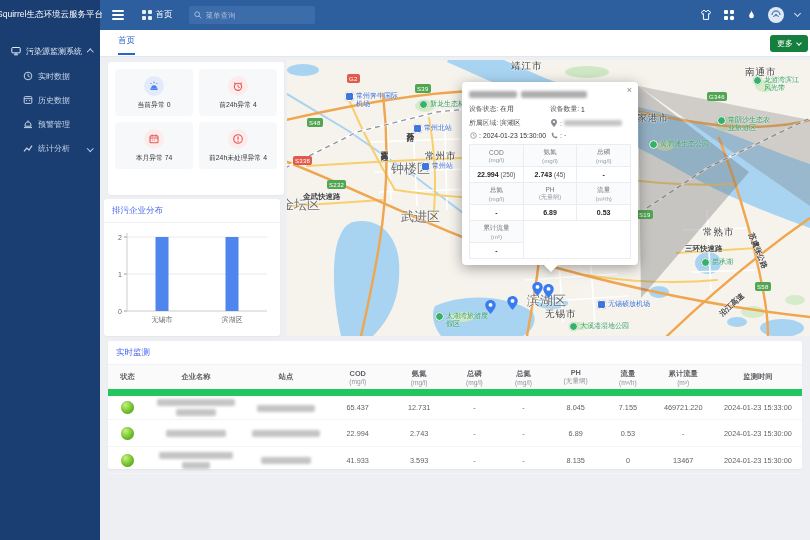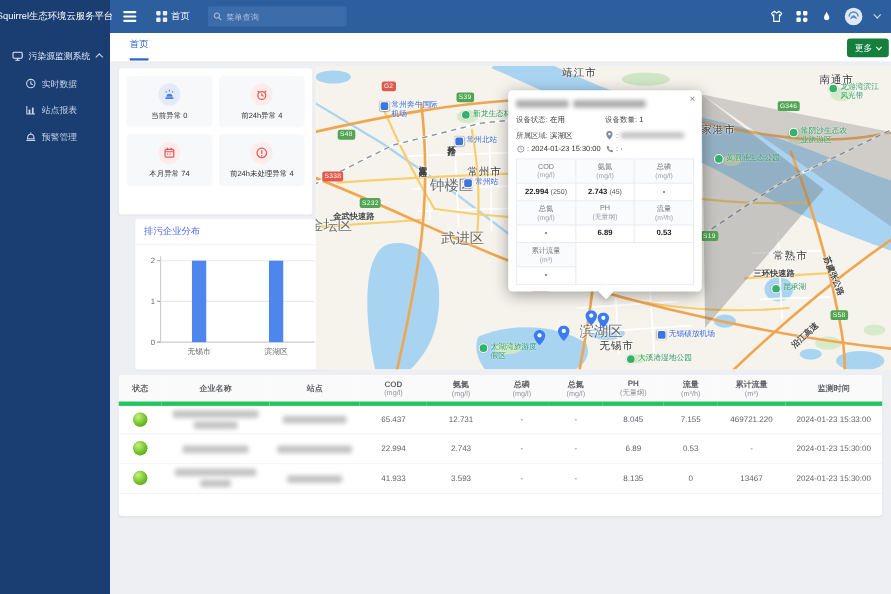--- a/index.html
+++ b/index.html
@@ -82,21 +82,21 @@
   .pp-tbl { width:100%; border-collapse:collapse; table-layout:fixed; }
   .pp-tbl td { border:1px solid #e9edf2; text-align:center; vertical-align:middle; }
   .pp-tbl tr.lrow td { background:#fafbfd; padding:2.5px 1px; }
   .mn { font-size:6.6px; color:#777; } .mu { font-size:6.2px; color:#9aa0a8; }
   .pp-tbl tr.vrow td { height:16px; font-size:7px; color:#222; font-weight:bold; }
   .lim { font-weight:normal; color:#555; font-size:6.4px; }
 
   
   .rt-panel { left:108px; top:341px; width:694px; height:128px; }
   .rt-tbl { width:100%; border-collapse:collapse; table-layout:fixed; }
-  .rt-tbl th { background:#fafafa; border-bottom:4px solid #22c55e; padding:3px 1px; font-weight:bold; }
+  .rt-tbl th { background:#fafafa; border-bottom:7px solid #22c55e; padding:3px 1px; font-weight:bold; }
   .rt-tbl .hn { font-size:7.3px; color:#606266; } .rt-tbl .hu { font-size:6.6px; color:#909399; font-weight:normal; }
   .rt-tbl td { border-bottom:1px solid #f2f4f7; height:27px; text-align:center; font-size:7.3px; color:#606266; }
   .dot { display:inline-block; width:13px; height:13px; border-radius:50%; background:radial-gradient(circle at 35% 30%, #c7f17e, #6abe23 60%, #55a11b); box-shadow:inset 0 0 1px rgba(0,0,0,.25); vertical-align:middle; }
   .blur { display:inline-block; height:7px; border-radius:2px; background:#c4c4c4; filter:blur(1.7px); vertical-align:middle; }
   .blur.dk { background:#adadad; }
   .stack { display:flex; flex-direction:column; align-items:center; gap:3px; }
   .timecell { font-size:6.8px; }
 </style>
 </head>
 <body>
@@ -174,36 +174,46 @@
           <svg width="10" height="10" viewBox="0 0 10 10">
             <circle cx="5" cy="5" r="3.8" fill="none" stroke="#c6d3e8" stroke-width="1"></circle>
             <polyline points="5,2.8 5,5 6.8,6" fill="none" stroke="#c6d3e8" stroke-width="1"></polyline>
           </svg>
         </span>
       <span class="lbl">实时数据</span>
     </div>
     <div class="m-item">
       <span class="mi-ic">
           <svg width="10" height="10" viewBox="0 0 10 10">
-            <polyline points="1.4,1.4 1.4,8.6 8.8,8.6" fill="none" stroke="#c6d3e8" stroke-width="1"></polyline>
-            <rect x="3" y="4.6" width="1.6" height="4" fill="#c6d3e8"></rect>
-            <rect x="6" y="2.8" width="1.6" height="5.8" fill="#c6d3e8"></rect>
-          </svg>
-        </span>
-      <span class="lbl">站点报表</span>
+            <rect x="1.2" y="1.6" width="7.6" height="6.8" rx="1" fill="none" stroke="#c6d3e8" stroke-width="1"></rect>
+            <line x1="1.2" y1="3.6" x2="8.8" y2="3.6" stroke="#c6d3e8" stroke-width="0.9"></line>
+            <circle cx="3.4" cy="5.6" r="0.7" fill="#c6d3e8"></circle>
+            <circle cx="6.4" cy="5.6" r="0.7" fill="#c6d3e8"></circle>
+          </svg>
+        </span>
+      <span class="lbl">历史数据</span>
     </div>
     <div class="m-item">
       <span class="mi-ic">
           <svg width="10" height="10" viewBox="0 0 10 10">
             <path d="M2 7.2 C2 4 3 3 5 3 C7 3 8 4 8 7.2 Z" fill="none" stroke="#c6d3e8" stroke-width="1"></path>
             <line x1="5" y1="1.4" x2="5" y2="3" stroke="#c6d3e8" stroke-width="1"></line>
             <line x1="1" y1="8.6" x2="9" y2="8.6" stroke="#c6d3e8" stroke-width="1"></line>
           </svg>
         </span>
       <span class="lbl">预警管理</span>
+    </div>
+    <div class="m-item">
+      <span class="mi-ic">
+          <svg width="10" height="10" viewBox="0 0 10 10">
+            <polyline points="1,8.4 3.8,5 6,7 9,2.6" fill="none" stroke="#c6d3e8" stroke-width="1.2"></polyline>
+          </svg>
+        </span>
+      <span class="lbl">统计分析</span>
+      <span class="chev"></span>
     </div>
   </div>
 
   <div class="tabbar">
     <span class="tab-active">首页</span>
     <button class="more-btn">
       <span>更多</span>
       <span class="chev"></span>
     </button>
   </div>
@@ -252,21 +262,21 @@
               <circle cx="6" cy="6" r="4.3" fill="none" stroke="#e85656" stroke-width="1.1"></circle>
               <line x1="6" y1="3.6" x2="6" y2="6.8" stroke="#e85656" stroke-width="1.2"></line>
               <circle cx="6" cy="8.5" r="0.7" fill="#e85656"></circle>
             </svg>
         </div>
         <div class="lb"><span>前24h未处理异常</span><b>4</b></div>
       </div>
     </div>
   </div>
 
-  <div class="panel" style="left:123px; top:199px; width:176px; height:137px;">
+  <div class="panel" style="left:104px; top:199px; width:176px; height:137px;">
     <div class="p-hd">排污企业分布</div>
     <div class="chart-wrap">
       <svg id="bar-chart" width="164" height="106" viewBox="0 0 164 106">
           <line x1="15" y1="84" x2="18" y2="84" stroke="#999" stroke-width="1"></line>
           <text x="13" y="86.5" text-anchor="end" font-size="7" fill="#666" font-family="Liberation Sans, sans-serif">0</text>
           <line x1="18" y1="47" x2="158" y2="47" stroke="#e9e9e9" stroke-width="1"></line>
           <line x1="15" y1="47" x2="18" y2="47" stroke="#999" stroke-width="1"></line>
           <text x="13" y="49.5" text-anchor="end" font-size="7" fill="#666" font-family="Liberation Sans, sans-serif">1</text>
           <line x1="18" y1="10" x2="158" y2="10" stroke="#e9e9e9" stroke-width="1"></line>
           <line x1="15" y1="10" x2="18" y2="10" stroke="#999" stroke-width="1"></line>
@@ -553,20 +563,21 @@
         </tr>
         <tr class="vrow">
           <td><b>-</b></td>
         </tr>
       </tbody>
         </table>
     </div>
   </div>
 
   <div class="panel rt-panel">
+    <div class="p-hd">实时监测</div>
     <table class="rt-tbl">
       <colgroup>
         <col style="width:38px">
           <col style="width:96px">
           <col style="width:80px">
           <col style="width:60px">
         <col style="width:60px">
           <col style="width:48px">
           <col style="width:48px">
           <col style="width:54px">

